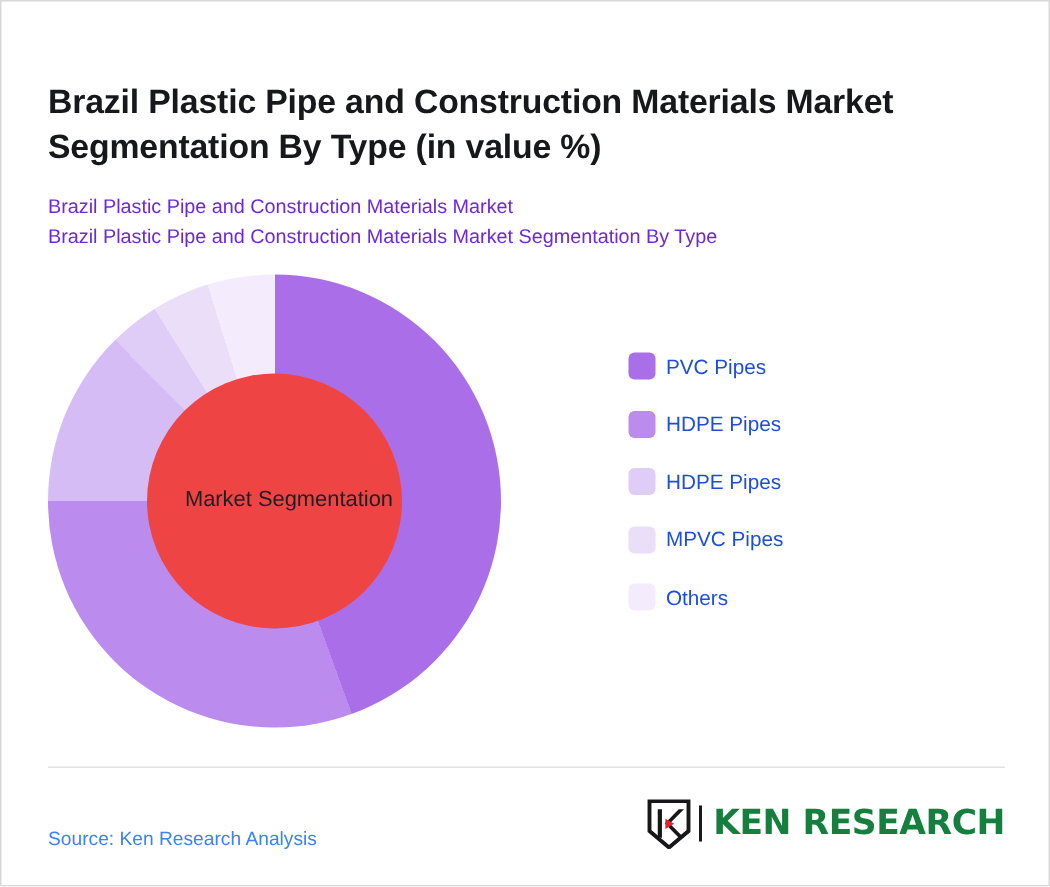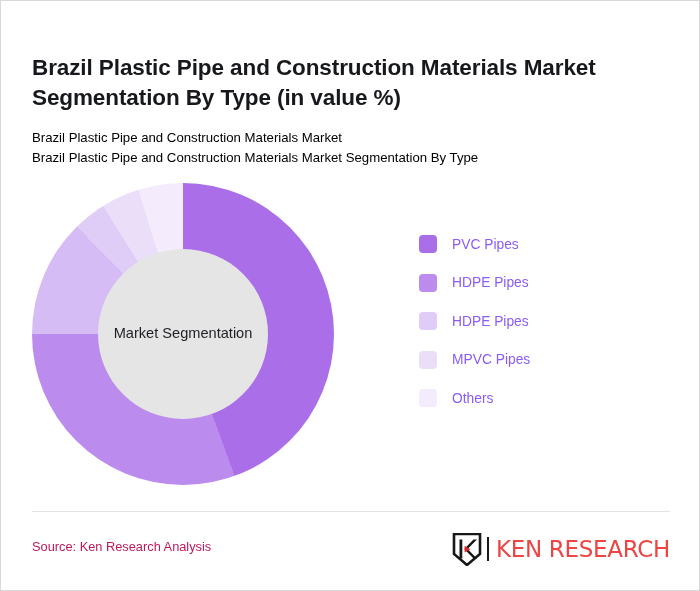--- a/index.html
+++ b/index.html
@@ -35,21 +35,21 @@
     color: #16181c;
     letter-spacing: -0.1px;
     margin: 0;
   }
   .subtitles {
     margin-top: 15px;
   }
   .subtitle {
     font-size: 13.2px;
     line-height: 1.55;
-    color: #000000;
+    color: #6d28d9;
   }
 
   
   .chart-area {
     position: absolute;
     left: 0;
     top: 168px;
     width: 700px;
     height: 330px;
   }
@@ -66,24 +66,24 @@
     border-radius: 50%;
   }
   .donut-hole {
     position: absolute;
     left: 50%;
     top: 50%;
     transform: translate(-50%, -50%);
     width: 170px;
     height: 170px;
     border-radius: 50%;
-    background: #e5e5e5;
+    background: #ef4444;
     display: flex;
     align-items: center;
-    justify-content: center;
+    justify-content: flex-end;
   }
   .donut-center-label {
     font-size: 14.6px;
     color: #1d1f23;
     text-align: center;
     line-height: 1.2;
     padding: 0 6px;
   }
 
   
@@ -97,23 +97,23 @@
     align-items: center;
     height: 38.5px;
   }
   .legend-swatch {
     width: 18px;
     height: 18px;
     border-radius: 4px;
     flex: 0 0 auto;
   }
   .legend-label {
-    margin-left: 15px;
+    margin-left: 7px;
     font-size: 13.8px;
-    color: #8b5cf6;
+    color: #1d4ed8;
     white-space: nowrap;
   }
 
   
   .divider {
     position: absolute;
     left: 31px;
     top: 510px;
     width: 638px;
     height: 1px;
@@ -122,23 +122,23 @@
   .footer {
     position: absolute;
     left: 31px;
     top: 530px;
     width: 638px;
     height: 36px;
   }
   .source-text {
     position: absolute;
     left: 0;
-    top: 8px;
+    top: 20px;
     font-size: 12.8px;
-    color: #be185d;
+    color: #3b82f6;
   }
   .brand {
     position: absolute;
     right: 0;
     top: 0;
     display: flex;
     align-items: center;
     height: 36px;
   }
   .brand-mark {
@@ -149,23 +149,23 @@
   .brand-sep {
     width: 2px;
     height: 24px;
     background: #1a1a1a;
     margin: 0 7px 0 5px;
     flex: 0 0 auto;
   }
   .brand-name {
     font-family: "DejaVu Sans", sans-serif;
     font-size: 23px;
-    font-weight: normal;
+    font-weight: bold;
     letter-spacing: -0.3px;
-    color: #ef4444;
+    color: #15803d;
     white-space: nowrap;
   }
 </style>
 </head>
 <body>
 
 <div class="page">
 
   <div class="header">
     <h1 class="chart-title">Brazil Plastic Pipe and Construction Materials Market Segmentation By Type (in value %)</h1>

